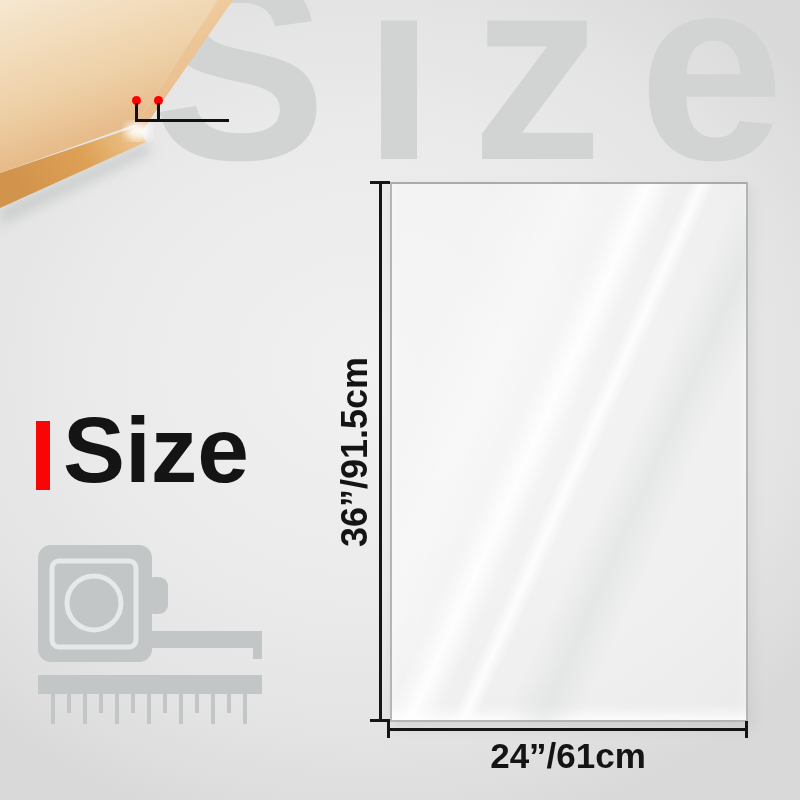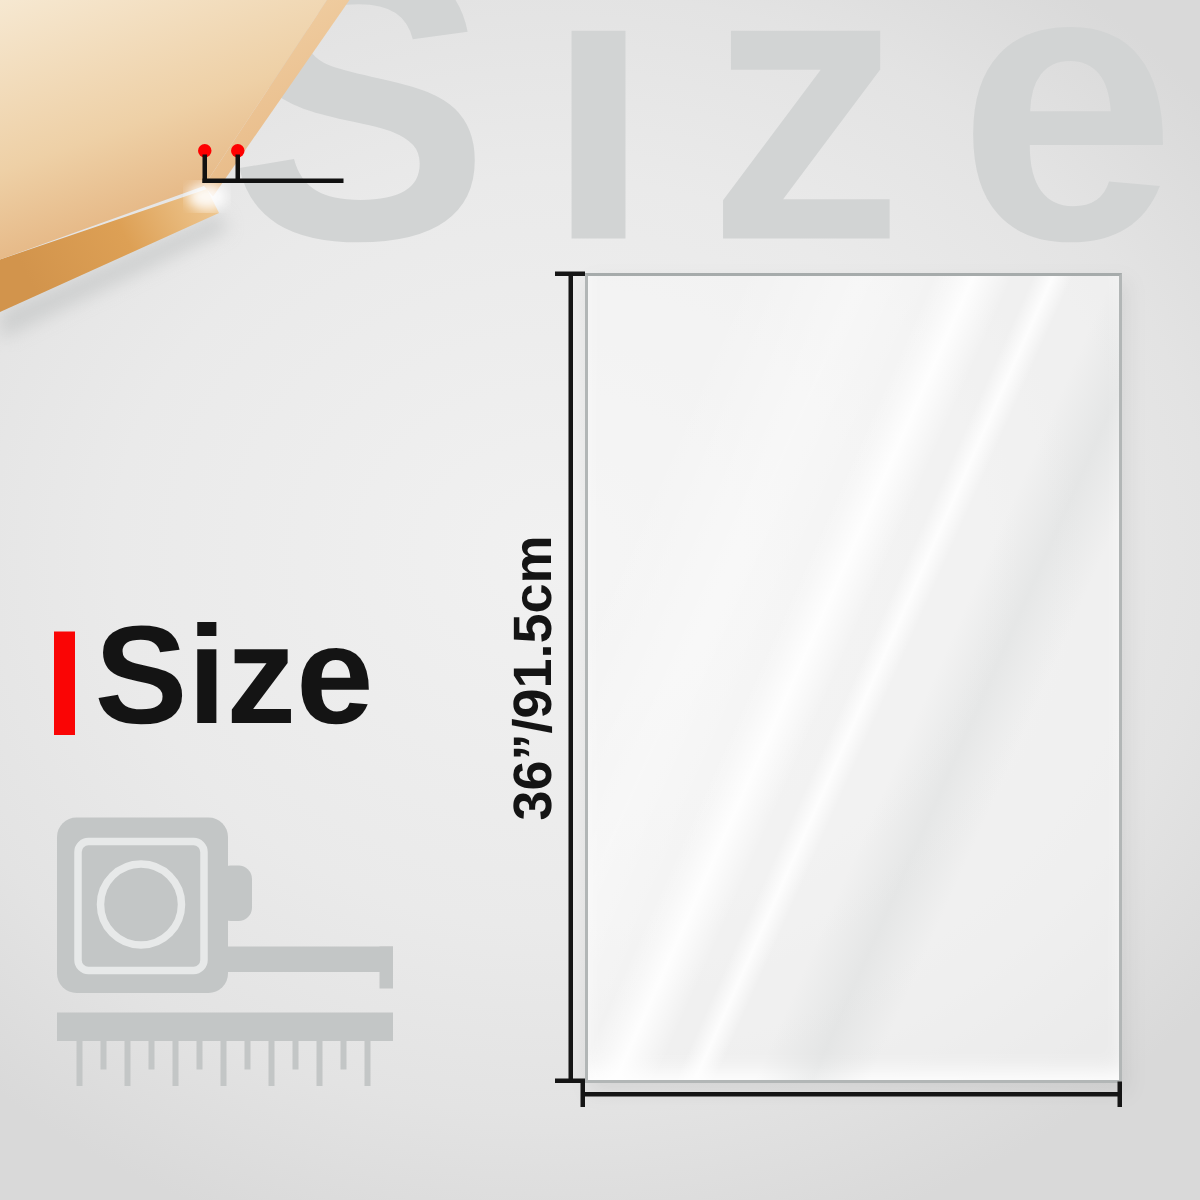--- a/index.html
+++ b/index.html
@@ -142,14 +142,15 @@
   </div>
 
   <span class="dim v-line"></span>
   <span class="dim v-cap-t"></span>
   <span class="dim v-cap-b"></span>
   <span class="dim-label v-label">36”/91.5cm</span>
 
   <span class="dim h-line"></span>
   <span class="dim h-cap-l"></span>
   <span class="dim h-cap-r"></span>
+  <span class="dim-label h-label">24”/61cm</span>
 
 </div>
 
 </body></html>

